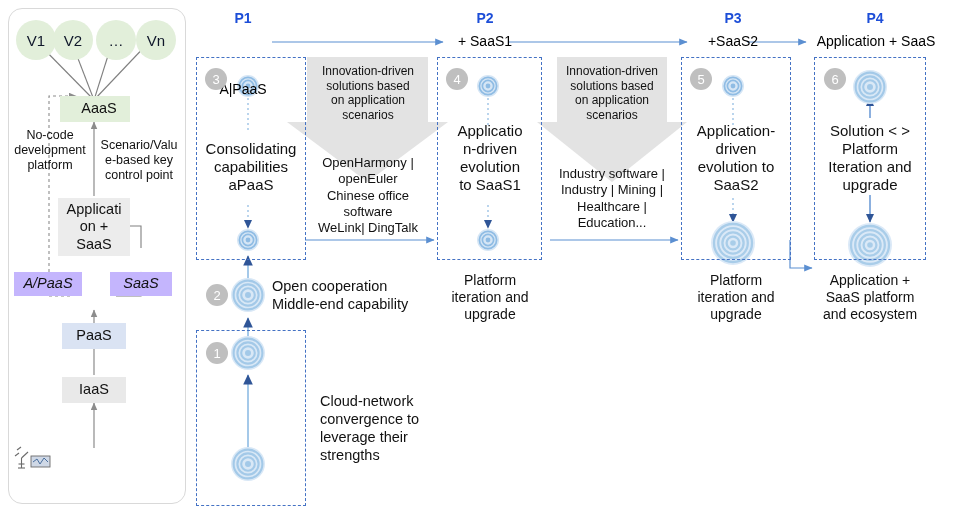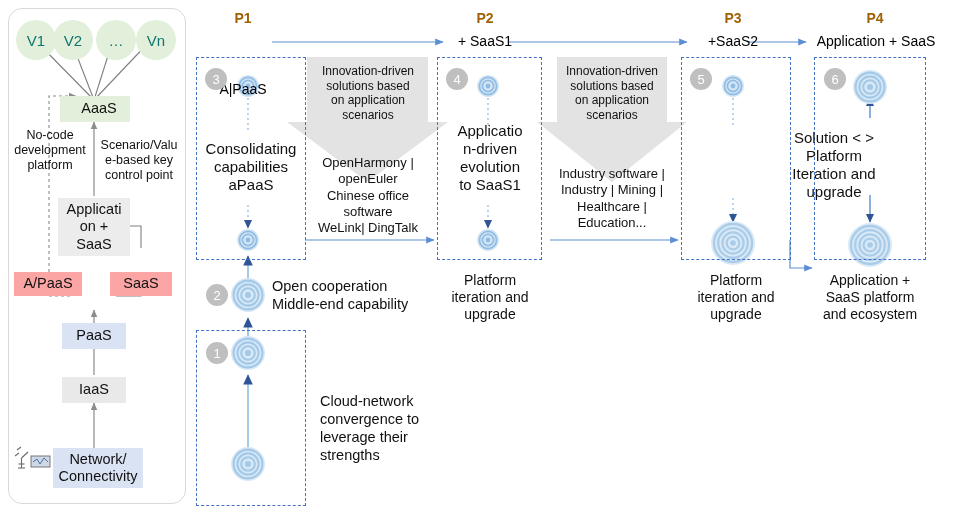--- a/index.html
+++ b/index.html
@@ -23,41 +23,41 @@
   #left-panel {
     left: 8px; top: 8px; width: 178px; height: 496px;
     border: 1px solid #d9d9d9;
     border-radius: 14px;
     box-sizing: border-box;
   }
   .vcircle {
     width: 40px; height: 40px; border-radius: 50%;
     background: #e2efda;
     display: flex; align-items: center; justify-content: center;
-    font-size: 15px; color: #0f766e;
+    font-size: 15px; color: #0f172a;
   }
   .stackbox {
     display: flex; align-items: center; justify-content: center;
     text-align: center;
     font-size: 14.5px;
     line-height: 1.18;
     color: #111;
     box-sizing: border-box;
   }
   .bx-green { background: #e2efda; padding-left: 8px; }
   .bx-gray  { background: #e9e9e9; }
-  .bx-peach { background: #fca5a5; }
+  .bx-peach { background: #c4b5fd; font-style: italic; }
   .bx-blue  { background: #dae3f3; }
   .bx-lgray { background: #ececec; }
   .sidelabel {
     font-size: 12.5px; line-height: 1.2; text-align: center; color: #111;
   }
   
   .phase-name {
-    font-size: 14px; font-weight: bold; text-align: center; color: #a16207;
+    font-size: 14px; font-weight: bold; text-align: center; color: #1d4ed8;
   }
   .phase-sub {
     font-size: 14px; text-align: center; color: #000; white-space: nowrap;
   }
   
   .dashbox {
     border: 1.6px dashed #4472c4;
     box-sizing: border-box;
   }
   
@@ -258,24 +258,20 @@
   </div>
 
   <div class="abs stackbox bx-blue" style="left:62px; top:323px; width:64px; height:26px;">
     <span>PaaS</span>
   </div>
 
   <div class="abs stackbox bx-gray" style="left:62px; top:377px; width:64px; height:26px;">
     <span>IaaS</span>
   </div>
 
-  <div class="abs stackbox bx-blue" style="left:53px; top:448px; width:90px; height:40px; white-space:pre-line;">
-    <span>Network/
-Connectivity</span>
-  </div>
 
   <div class="abs phase-name" style="left:213px; top:10px; width:60px;">P1</div>
   <div class="abs phase-sub" style="left:203px; top:33px; width:80px;margin-top:48px;">A|PaaS</div>
 
   <div class="abs phase-name" style="left:455px; top:10px; width:60px;">P2</div>
   <div class="abs phase-sub" style="left:445px; top:33px; width:80px;">+ SaaS1</div>
 
   <div class="abs phase-name" style="left:703px; top:10px; width:60px;">P3</div>
   <div class="abs phase-sub" style="left:693px; top:33px; width:80px;">+SaaS2</div>
 
@@ -312,25 +308,29 @@
 aPaaS</div>
 
   <div class="abs coltext" style="left:443px; top:122px; width:94px; white-space:pre-line;">Applicatio
 n-driven
 evolution
 to SaaS1</div>
   <div class="abs captext" style="left:436px; top:272px; width:108px; white-space:pre-line;">Platform
 iteration and
 upgrade</div>
 
+  <div class="abs coltext" style="left:684px; top:122px; width:104px; white-space:pre-line;">Application-
+driven
+evolution to
+SaaS2</div>
   <div class="abs captext" style="left:680px; top:272px; width:112px; white-space:pre-line;">Platform
 iteration and
 upgrade</div>
 
-  <div class="abs coltext" style="left:780px; top:122px; width:108px; white-space:pre-line;margin-top:7px;">Solution &lt; &gt;
+  <div class="abs coltext" style="left:816px; top:122px; width:108px; white-space:pre-line;">Solution &lt; &gt;
 Platform
 Iteration and
 upgrade</div>
   <div class="abs sidecap" style="left:272px; top:277px; width:150px; white-space:pre-line;">Open cooperation
 Middle-end capability</div>
 
   <div class="abs captext" style="left:812px; top:272px; width:116px; white-space:pre-line;">Application +
 SaaS platform
 and ecosystem</div>
 

